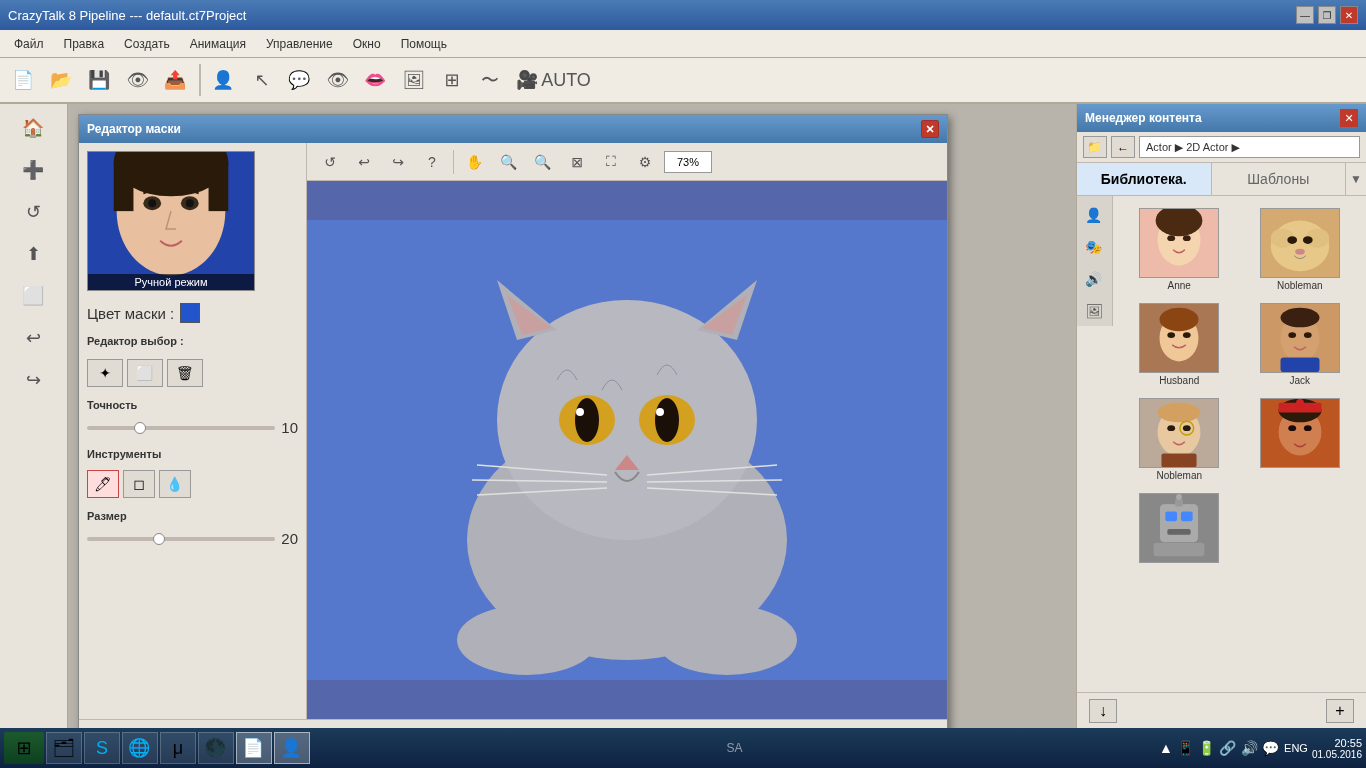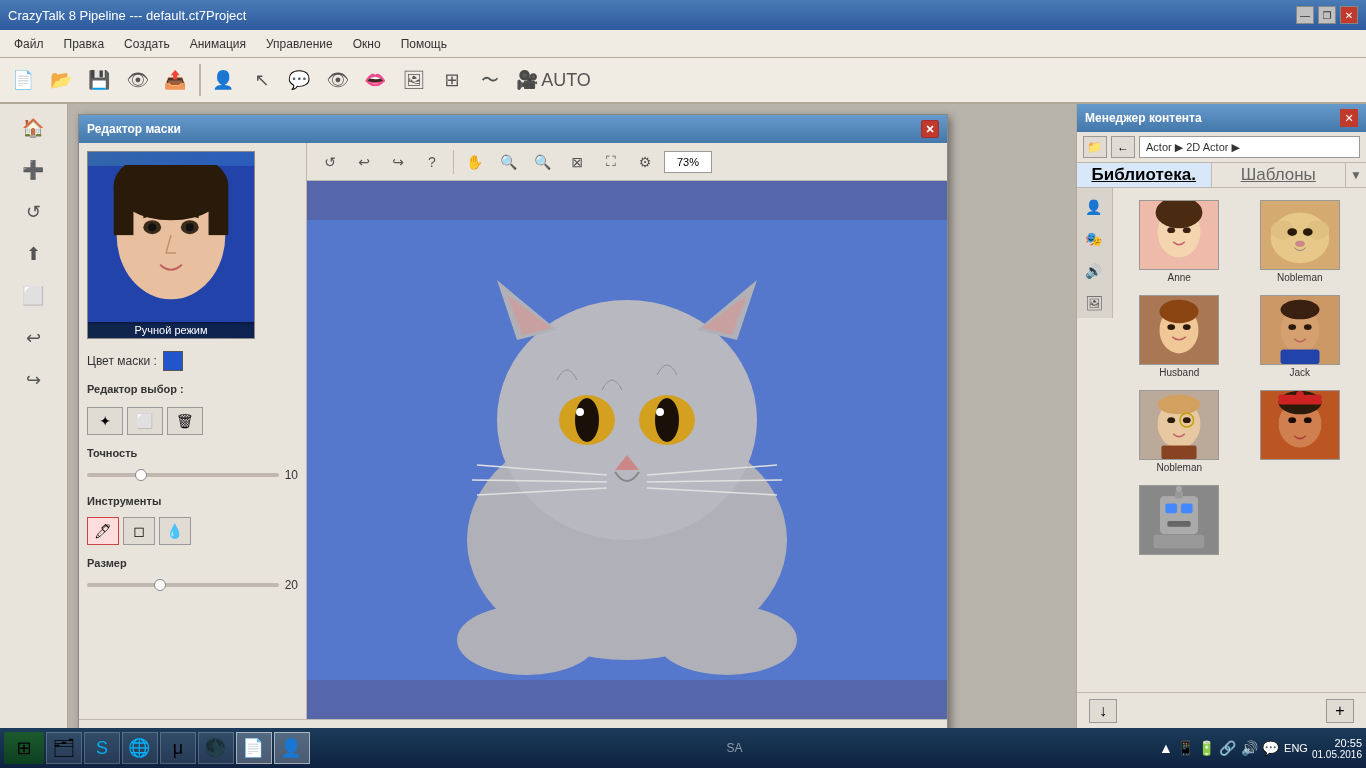--- a/index.html
+++ b/index.html
@@ -140,21 +140,21 @@
       width: 285px;
       background: #e8e4dc;
       border-right: 1px solid #c0b8b0;
       padding: 8px;
       display: flex;
       flex-direction: column;
       gap: 8px;
     }
     #face-preview {
       width: 168px;
-      height: 188px;
+      height: 140px;
       background: #ef4444;
       overflow: hidden;
       position: relative;
       border: 1px solid #888;
     }
     #face-preview-label {
       position: absolute;
       bottom: 0; left: 0; right: 0;
       background: rgba(0,0,0,0.6);
       color: white;
@@ -166,21 +166,21 @@
       font-size: 11px;
       color: #333;
       line-height: 1.4;
     }
     .panel-row {
       display: flex;
       align-items: center;
       gap: 6px;
       margin-top: 4px;
     }
-    .panel-label { font-size: 12px; color: #333; }
+    .panel-label { font-size: 15px; color: #333; }
     .color-swatch {
       width: 20px; height: 20px;
       background: #2255cc;
       border: 1px solid #555;
       cursor: pointer;
     }
     .section-title { font-size: 11px; color: #333; font-weight: bold; margin-top: 4px; }
     .quick-sel-row {
       display: flex; gap: 4px; margin-top: 4px;
     }
@@ -340,28 +340,27 @@
       padding: 0 6px;
       font-size: 11px;
       color: #333;
     }
     #cm-tabs {
       display: flex;
       border-bottom: 1px solid #c0b8b0;
     }
     .cm-tab {
       flex: 1;
-      height: 24px;
+      height: 32px;
       display: flex;
       align-items: center;
       justify-content: center;
-      font-size: 17px;
+      font-size: 14px;
       cursor: pointer;
       border-right: 1px solid #c0b8b0;
-      text-decoration: underline;
     }
     .cm-tab.active { background: #d8e8f8; font-weight: bold; }
     .cm-tab:not(.active) { background: #e8e4dc; color: #666; }
     #cm-icons-area {
       display: flex;
       align-items: flex-start;
     }
     #cm-sidebar {
       width: 36px;
       background: #d8d4cc;

